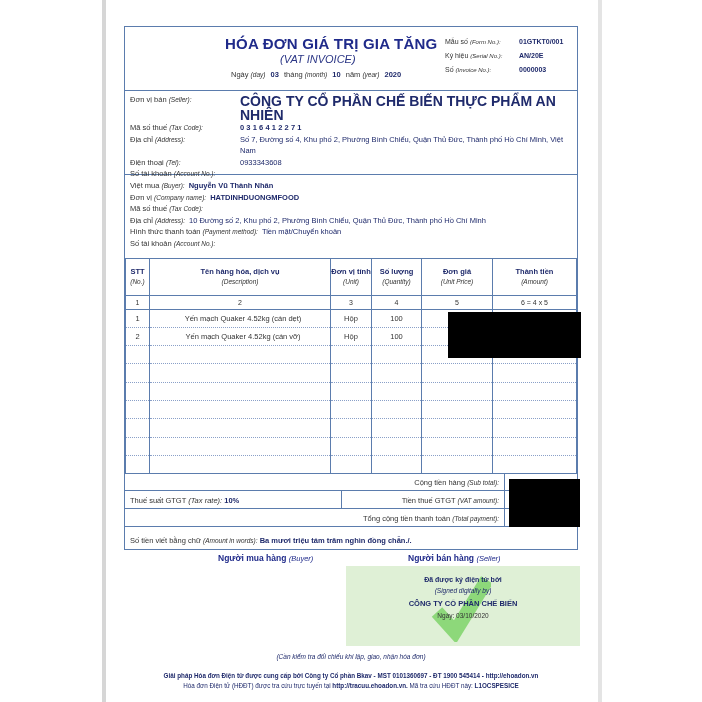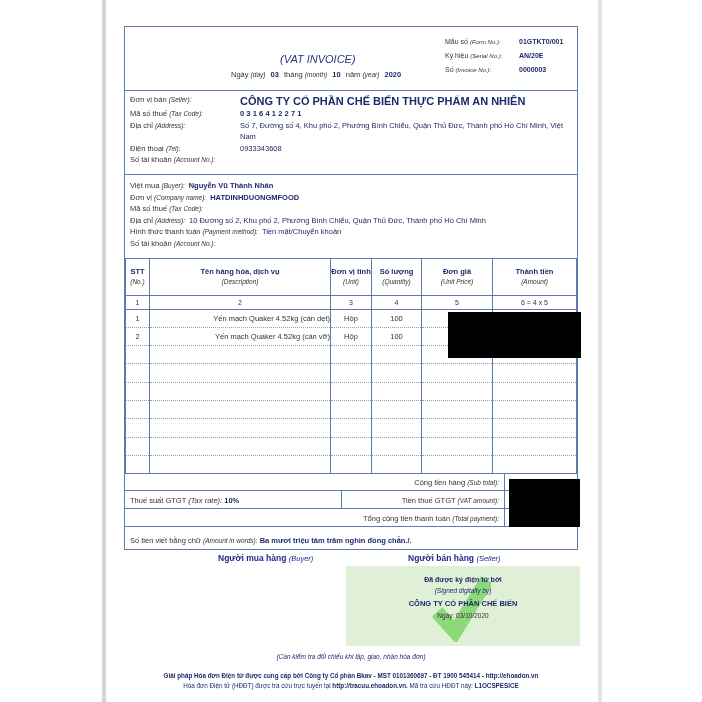--- a/index.html
+++ b/index.html
@@ -24,36 +24,36 @@
   .meta .k { width: 74px; white-space: nowrap; }
   .meta .k i { font-size: 6px; }
   .meta .v { font-weight: bold; color: #1f2a6b; }
 
   
   .seller { position: absolute; left: 0; top: 64px; width: 100%; height: 84px; border-bottom: 1.5px solid #5b7cad; padding: 3px 0 0 5px; font-size: 7.5px; color: #333; }
   .ln { display: flex; min-height: 11.5px; align-items: flex-start; line-height: 11.5px; }
   .ln .k { width: 110px; flex-shrink: 0; white-space: nowrap; }
   .ln .k i { font-size: 6.5px; }
   .ln .v { color: #1f2a6b; }
-  .seller-name { font-size: 11px; font-weight: bold; color: #1f2a8a; line-height: 14px; }
+  .seller-name { font-size: 14px; font-weight: bold; color: #1f2a8a; line-height: 14px; }
   .taxcode { font-weight: bold; letter-spacing: 2.2px; }
 
   
   .buyer { position: absolute; left: 0; top: 148px; width: 100%; height: 84px; border-bottom: 1.5px solid #5b7cad; padding: 5px 0 0 5px; font-size: 7.5px; color: #333; }
   .buyer .ln .k { width: auto; margin-right: 4px; }
   .bold { font-weight: bold; color: #1f2a6b; }
 
   
   table.items { position: absolute; left: 0; top: 232px; width: 100%; border-collapse: collapse; font-size: 7.5px; color: #333; }
   table.items th, table.items td { border-left: 1px solid #5b7cad; border-right: 1px solid #5b7cad; text-align: center; }
   table.items th { height: 36px; font-weight: bold; color: #1f2a6b; border-bottom: 1px solid #5b7cad; line-height: 10px; }
   table.items th i { font-weight: normal; font-size: 6.5px; color: #333; }
   table.items tr.num td { height: 14px; border-bottom: 1px solid #5b7cad; font-size: 7px; }
   table.items tr.item td { height: 18.3px; border-bottom: 1px dotted #8aa0c8; }
-  table.items td.desc { text-align: right; padding-left: 6px; }
+  table.items td.desc { text-align: center; padding-left: 6px; }
   table.items tr.last td { border-bottom: 1.5px solid #5b7cad; }
 
   
   .totals { position: absolute; left: 0; top: 446px; width: 100%; font-size: 7.5px; color: #333; }
   .trow { position: relative; height: 18px; border-bottom: 1px solid #5b7cad; }
   .trow .lbl { position: absolute; right: 78px; top: 5px; white-space: nowrap; }
   .trow .lbl i { font-size: 6.5px; }
   .trow .amt { position: absolute; right: 0; top: 0; width: 73px; height: 100%; border-left: 1px solid #5b7cad; }
   .trow .taxrate { position: absolute; left: 5px; top: 5px; }
   .trow .split { position: absolute; left: 216px; top: 0; height: 100%; border-left: 1px solid #5b7cad; }
@@ -83,20 +83,21 @@
 </head>
 <body>
 
 <div class="page-shadow"></div>
 <div class="page-shadow right"></div>
 <div class="page"></div>
 
 <div class="frame">
 
   <div class="hdr">
+    <div class="title">HÓA ĐƠN GIÁ TRỊ GIA TĂNG</div>
     <div class="subtitle">(VAT INVOICE)</div>
     <div class="dateline">
       <span>Ngày</span>
       <i>(day)</i>
       <b>03</b>
       <span>tháng</span>
       <i>(month)</i>
       <b>10</b>
       <span>năm</span>
       <i>(year)</i>

